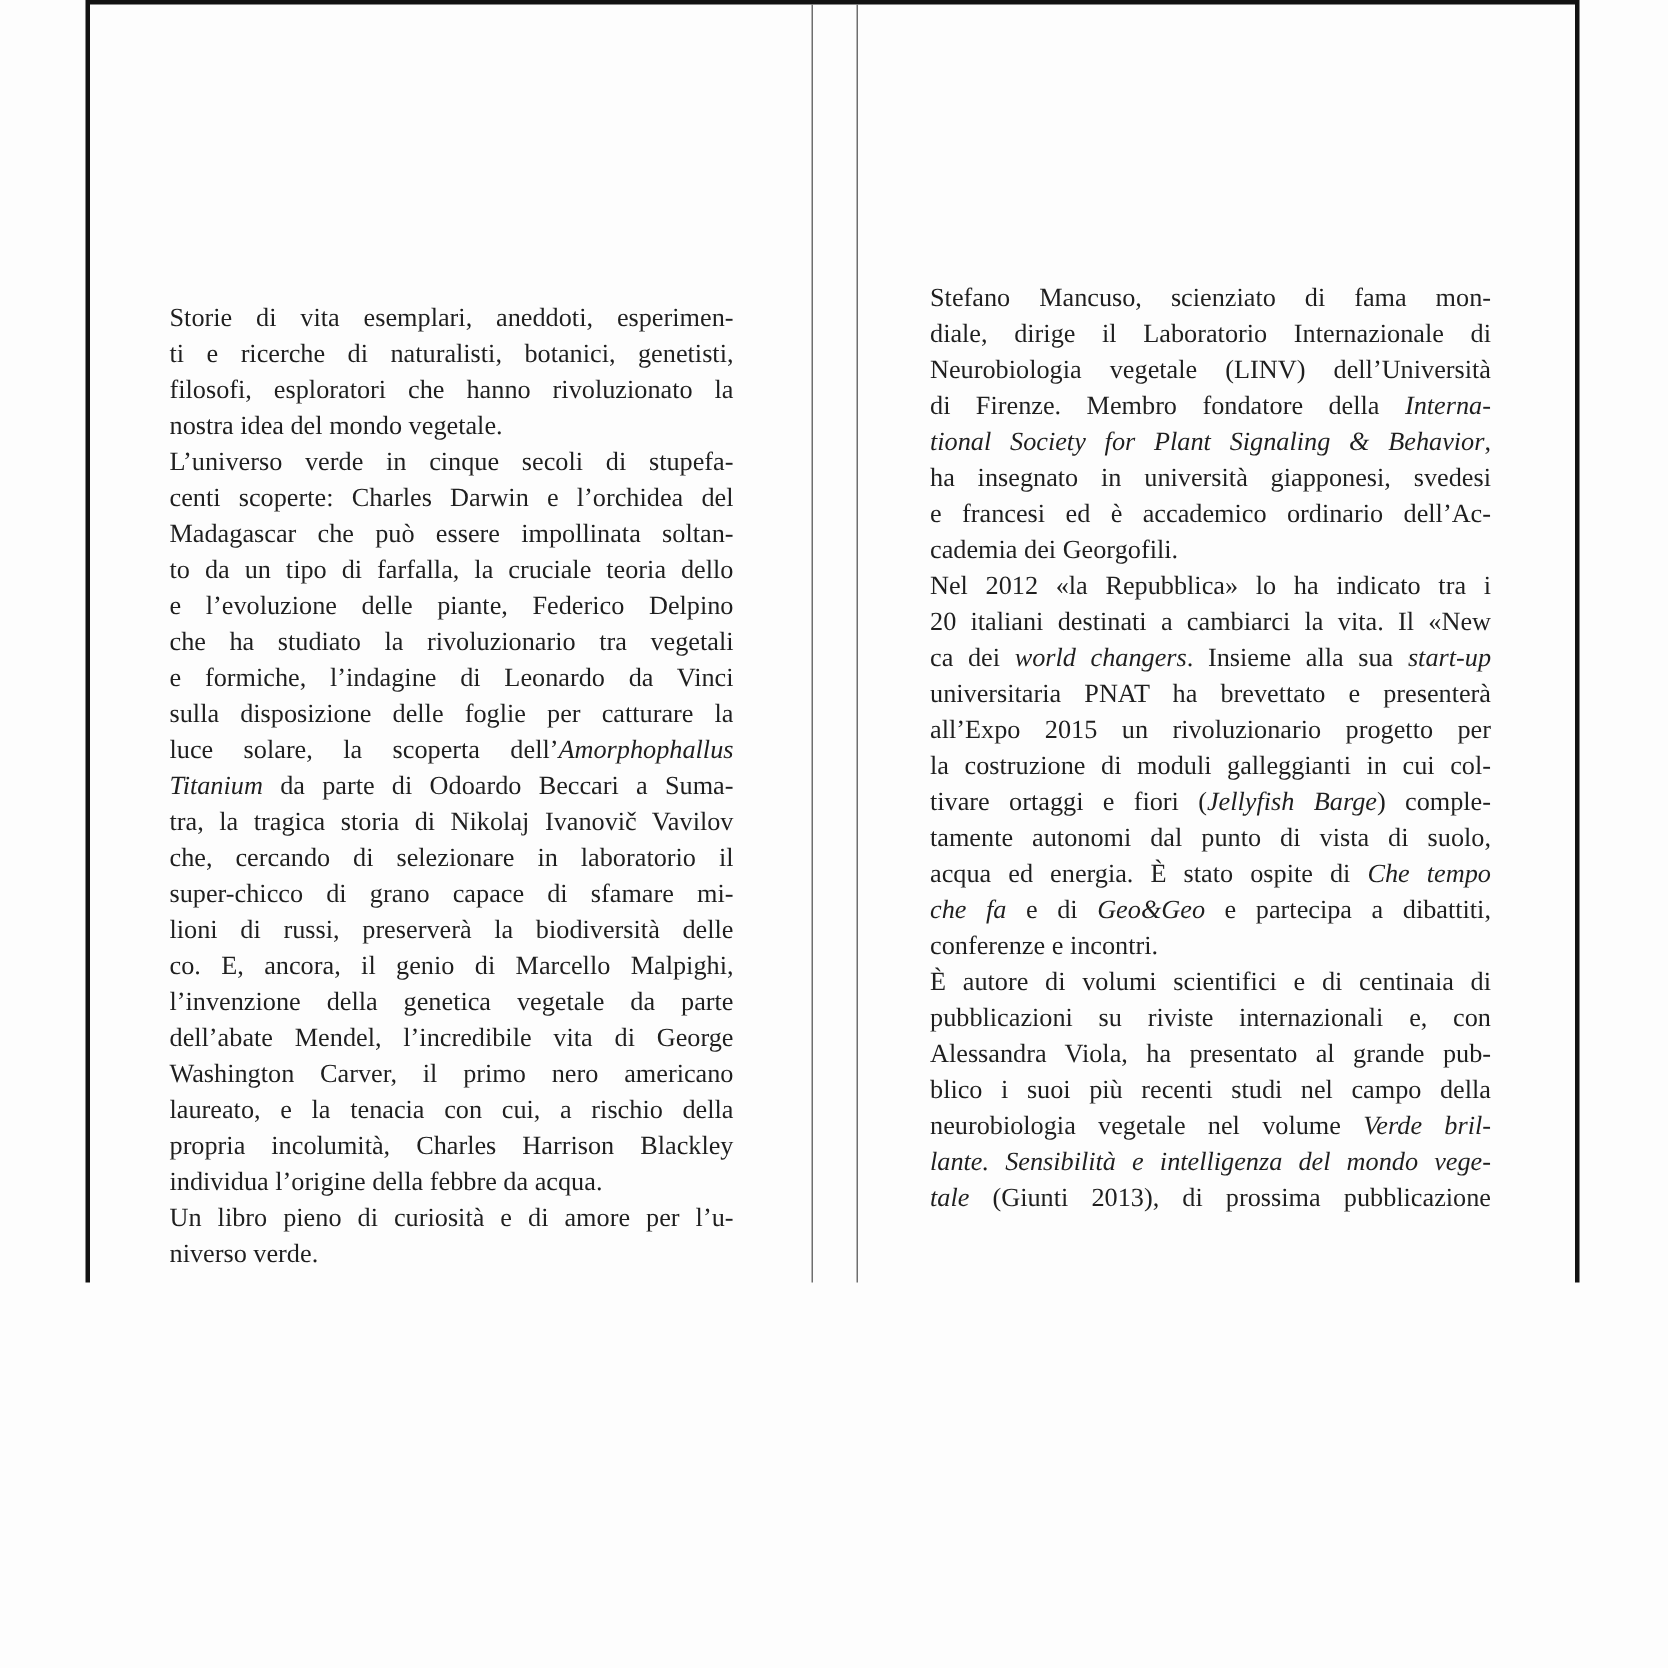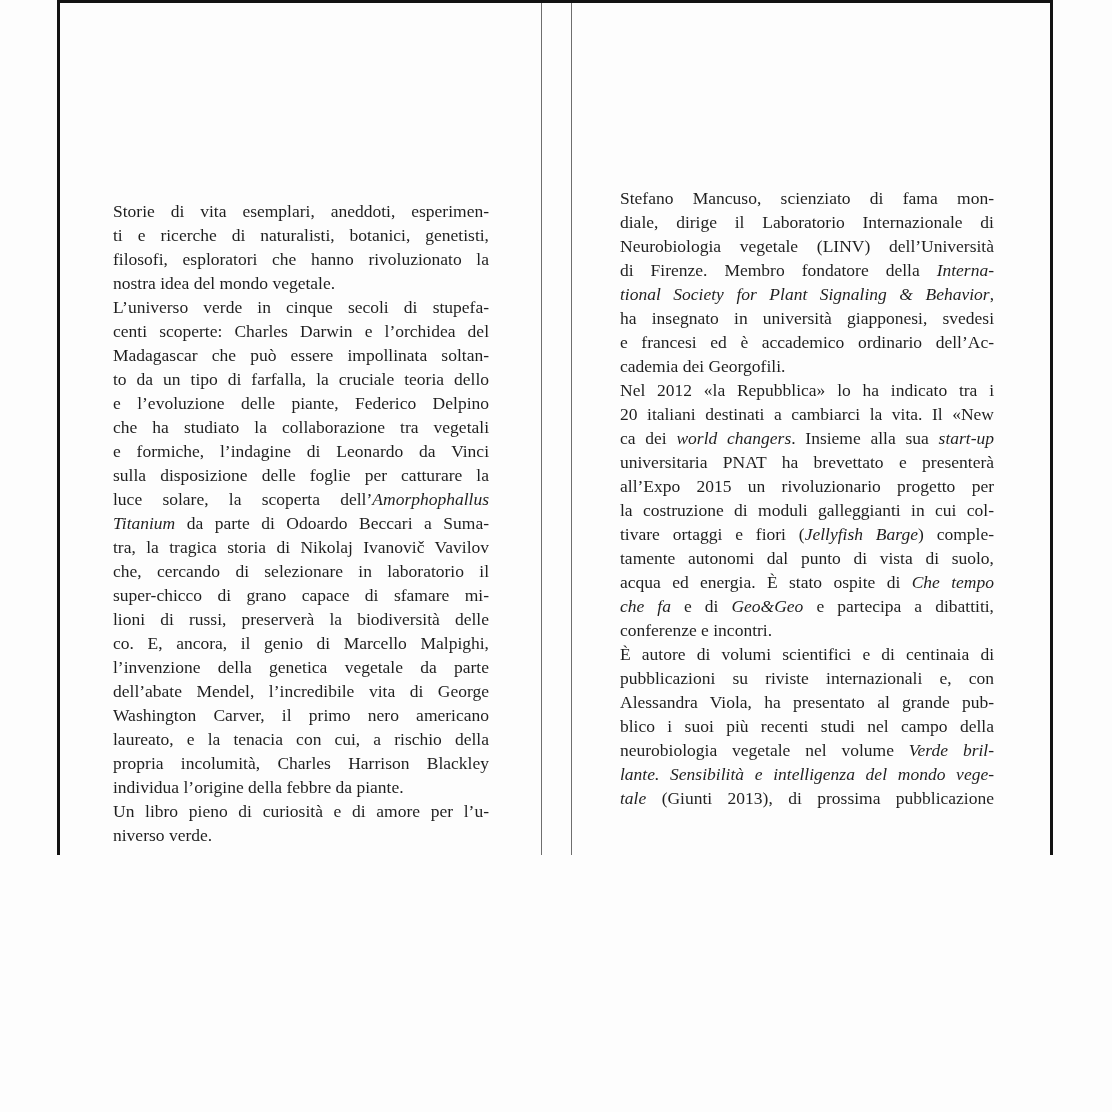--- a/index.html
+++ b/index.html
@@ -65,36 +65,36 @@
     <div class="body-text body-left">
         <div class="textline"><span>Storie di vita esemplari, aneddoti, esperimen-</span></div>
         <div class="textline"><span>ti e ricerche di naturalisti, botanici, genetisti,</span></div>
         <div class="textline"><span>filosofi, esploratori che hanno rivoluzionato la</span></div>
         <div class="textline para-end"><span>nostra idea del mondo vegetale.</span></div>
         <div class="textline"><span>L’universo verde in cinque secoli di stupefa-</span></div>
         <div class="textline"><span>centi scoperte: Charles Darwin e l’orchidea del</span></div>
         <div class="textline"><span>Madagascar che può essere impollinata soltan-</span></div>
         <div class="textline"><span>to da un tipo di farfalla, la cruciale teoria dello</span></div>
         <div class="textline"><span>e l’evoluzione delle piante, Federico Delpino</span></div>
-        <div class="textline"><span>che ha studiato la collaborazione tra vegetali</span></div>
+        <div class="textline"><span>che ha studiato la rivoluzionario tra vegetali</span></div>
         <div class="textline"><span>e formiche, l’indagine di Leonardo da Vinci</span></div>
         <div class="textline"><span>sulla disposizione delle foglie per catturare la</span></div>
         <div class="textline"><span>luce solare, la scoperta dell’</span><em>Amorphophallus</em></div>
         <div class="textline"><em>Titanium</em><span> da parte di Odoardo Beccari a Suma-</span></div>
         <div class="textline"><span>tra, la tragica storia di Nikolaj Ivanovič Vavilov</span></div>
         <div class="textline"><span>che, cercando di selezionare in laboratorio il</span></div>
         <div class="textline"><span>super-chicco di grano capace di sfamare mi-</span></div>
         <div class="textline"><span>lioni di russi, preserverà la biodiversità delle</span></div>
         <div class="textline"><span>co. E, ancora, il genio di Marcello Malpighi,</span></div>
         <div class="textline"><span>l’invenzione della genetica vegetale da parte</span></div>
         <div class="textline"><span>dell’abate Mendel, l’incredibile vita di George</span></div>
         <div class="textline"><span>Washington Carver, il primo nero americano</span></div>
         <div class="textline"><span>laureato, e la tenacia con cui, a rischio della</span></div>
         <div class="textline"><span>propria incolumità, Charles Harrison Blackley</span></div>
-        <div class="textline para-end"><span>individua l’origine della febbre da piante.</span></div>
+        <div class="textline para-end"><span>individua l’origine della febbre da acqua.</span></div>
         <div class="textline"><span>Un libro pieno di curiosità e di amore per l’u-</span></div>
         <div class="textline para-end"><span>niverso verde.</span></div>
       </div>
     <div class="credits">
       <div class="credit-line">Progetto grafico: Yoshihito Furuya</div>
       <div class="credit-line">In copertina: © potowizard, © robert, © Andrey Burmakin - Fotolia</div>
     </div>
   </div>
 
   <div>

